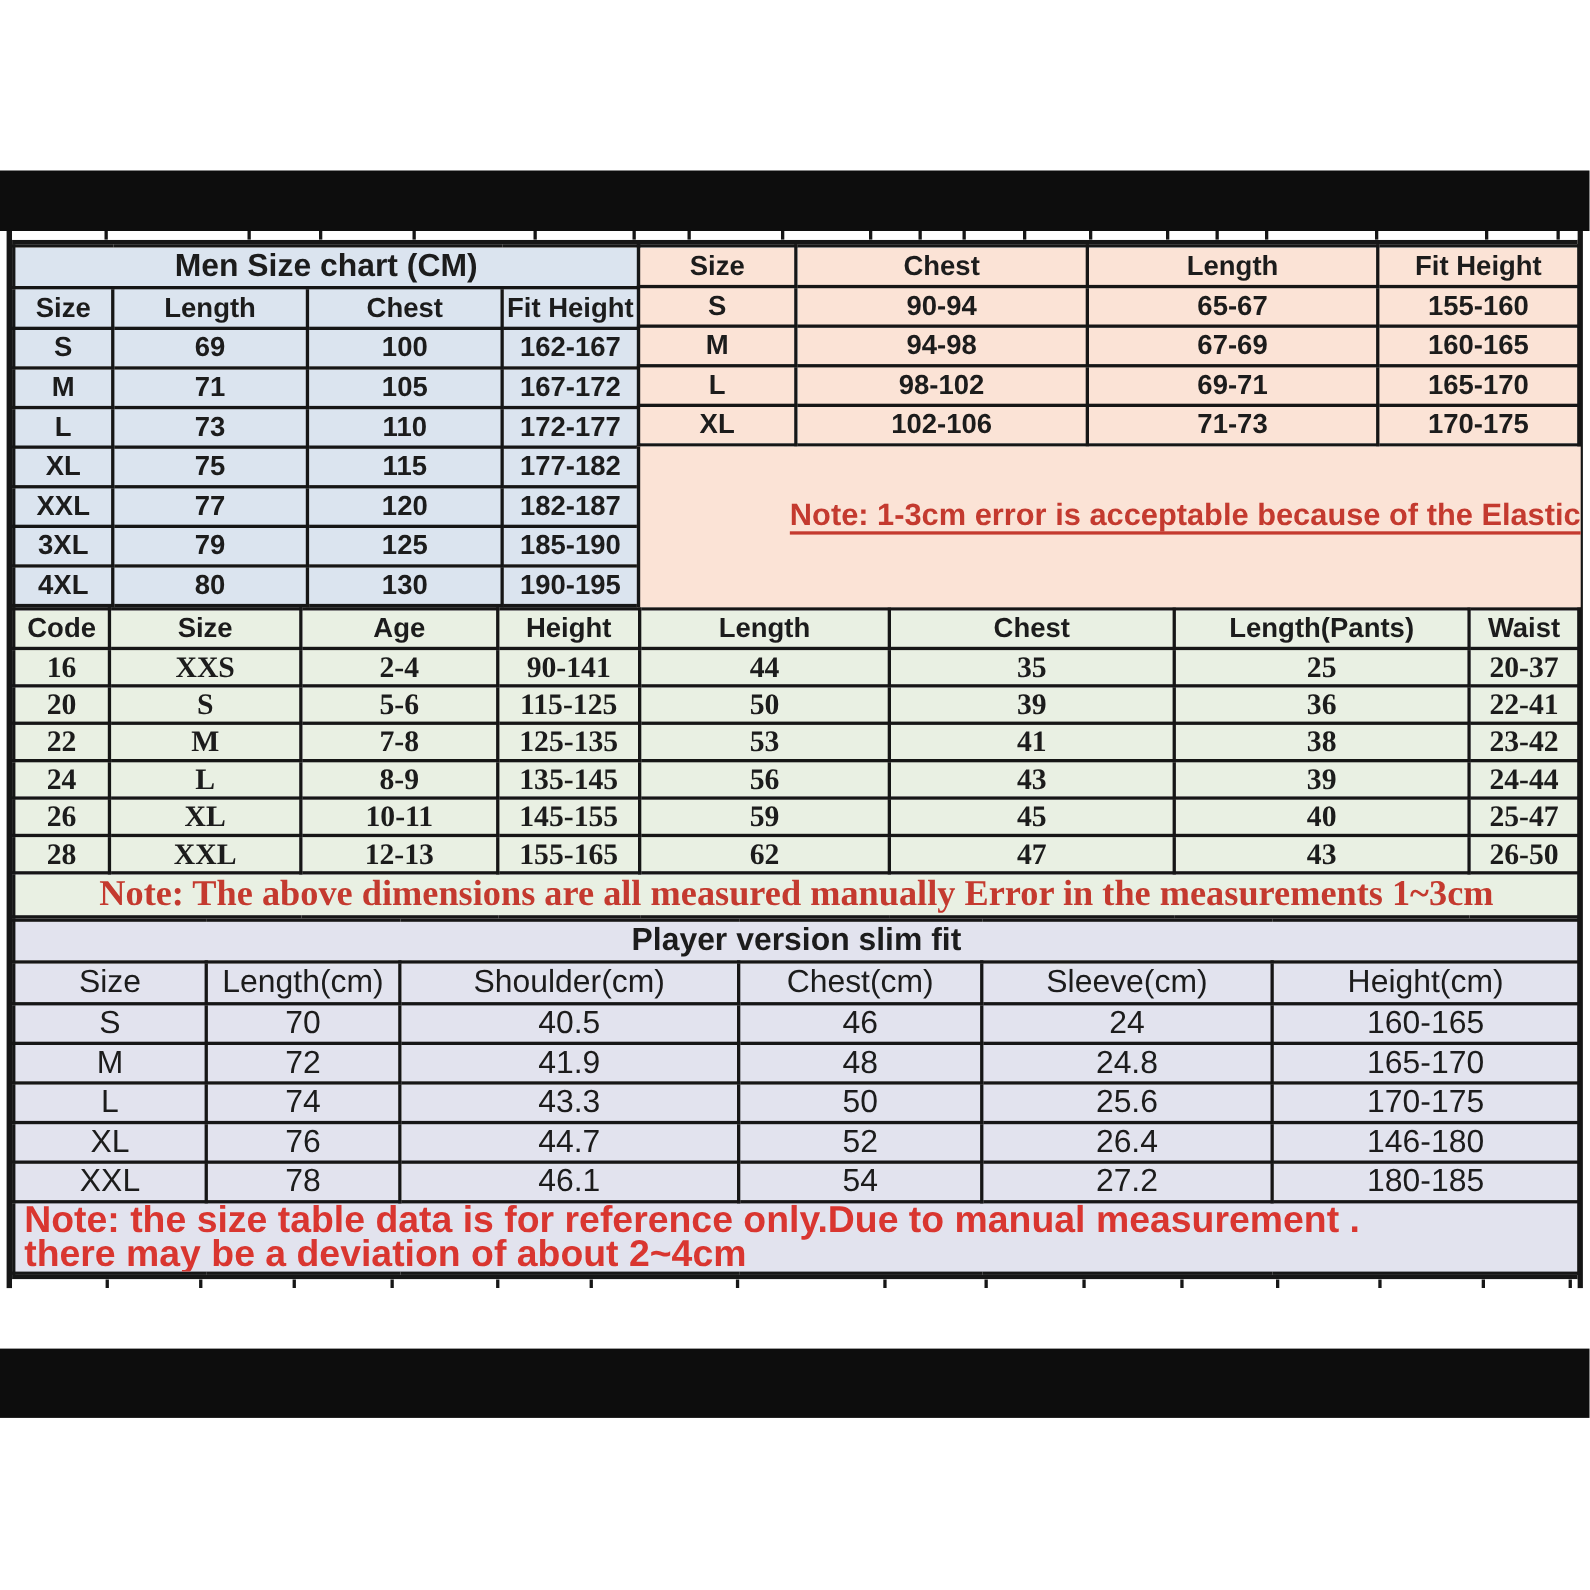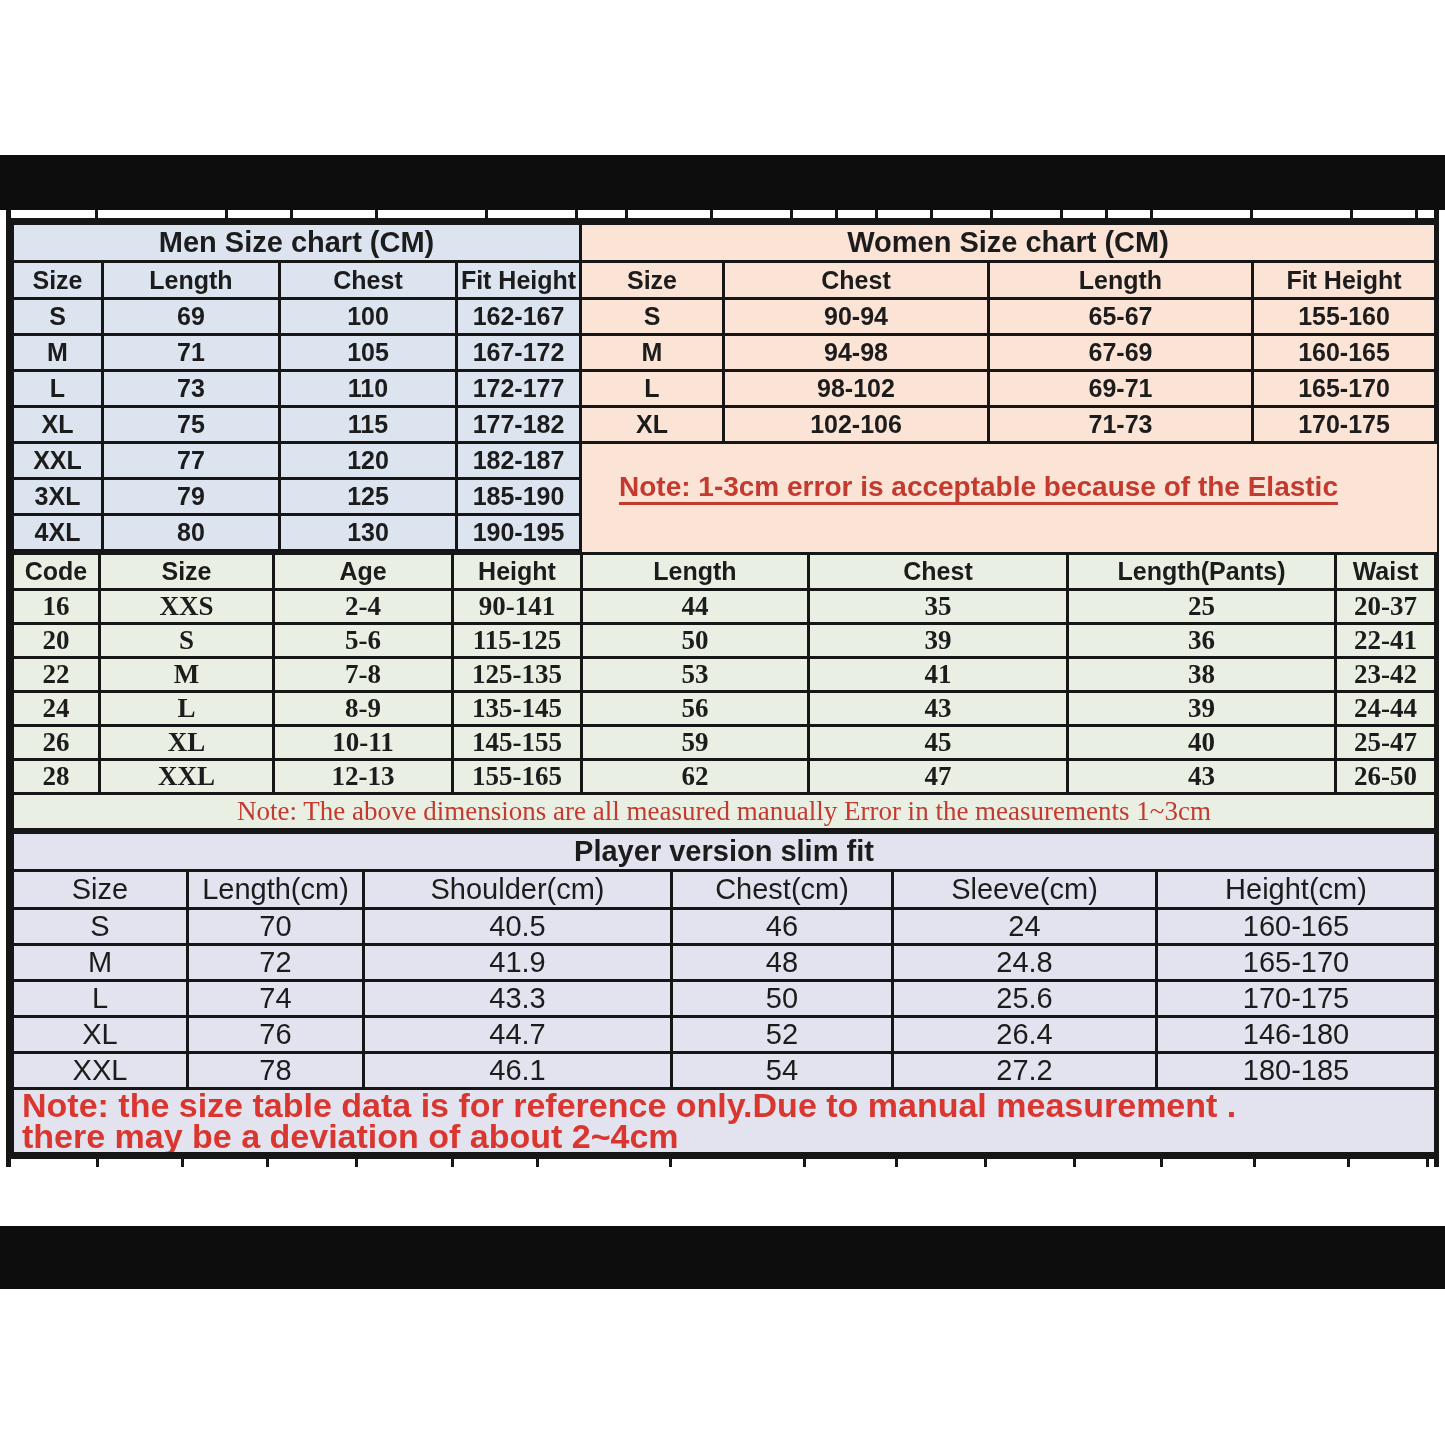--- a/index.html
+++ b/index.html
@@ -45,36 +45,36 @@
   .top-tables{display:flex;align-items:stretch;border-top:0;}
   .men-wrap{width:568px;flex:0 0 568px;}
   .women-wrap{flex:1 1 auto;display:flex;flex-direction:column;}
   table.men td{background:var(--men-bg);}
   table.men tbody.fill tr td{height:33px;}
   table.women td{background:var(--women-bg);}
   table.women tbody.fill tr td{height:33px;}
   .women-note{
     flex:1 1 auto;background:var(--women-bg);
     border-left:3px solid var(--line);box-sizing:border-box;
-    display:flex;align-items:center;justify-content:flex-start;padding-bottom:22px;padding-left:37px;
+    display:flex;align-items:center;justify-content:flex-end;padding-bottom:22px;padding-left:37px;
   }
   .women-note span{
     color:var(--note-red);font-size:28px;font-weight:bold;
     text-decoration:underline;text-decoration-thickness:3px;text-underline-offset:6px;
   }
 
   
   table.kids td{background:var(--kids-bg);}
   table.kids tr.head-row td{height:33px;}
   table.kids tbody.fill tr td{
     height:31px;font-family:"Liberation Serif","DejaVu Serif",serif;font-size:27px;font-weight:bold;
   }
   table.kids tr.note-row td{
     height:33px;font-family:"Liberation Serif","DejaVu Serif",serif;
-    font-size:27px;font-weight:normal;color:var(--note-red);
+    font-size:33px;font-weight:bold;color:var(--note-red);
   }
 
   
   table.player td{background:var(--player-bg);}
   table.player tr.head-row td{font-weight:normal;font-size:29px;height:35px;}
   table.player tbody.fill tr td{font-weight:normal;font-size:29px;height:33px;}
   table.player tr.note-row td{
     height:59px;text-align:left;vertical-align:middle;padding-left:8px;
     color:var(--note-red-bright);font-size:34px;font-weight:bold;line-height:31px;
     white-space:normal;
@@ -179,23 +179,20 @@
 
     <div class="women-wrap">
       <table class="tbl women">
         <colgroup>
             <col style="width:143px">
             <col style="width:265px">
             <col style="width:264px">
             <col style="width:183px">
           </colgroup>
         <thead>
-          <tr class="title-row">
-            <td colspan="4">Women Size chart (CM)</td>
-          </tr>
           <tr class="head-row">
               <td>Size</td>
               <td>Chest</td>
               <td>Length</td>
               <td>Fit Height</td>
             </tr>
         </thead>
         <tbody class="fill">
             <tr>
               <td>S</td>

